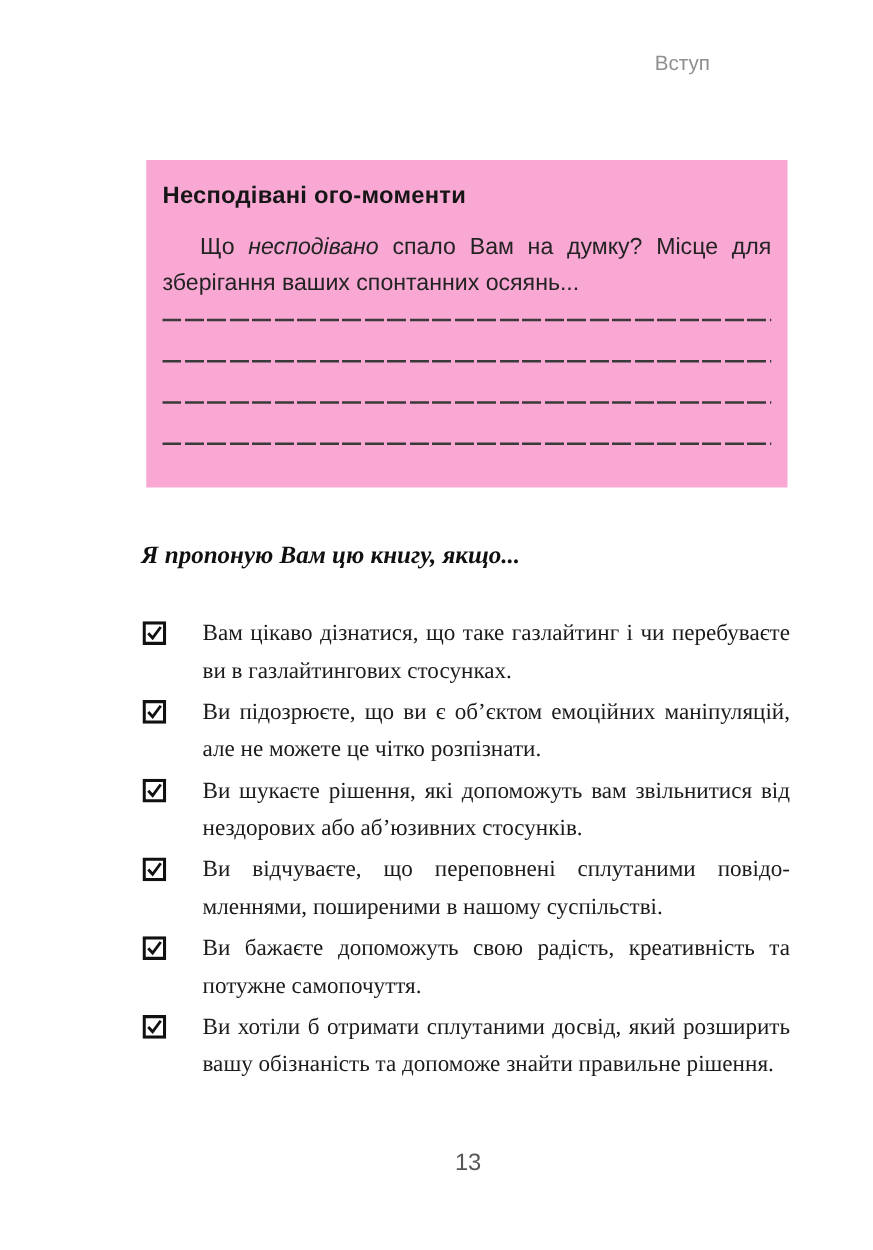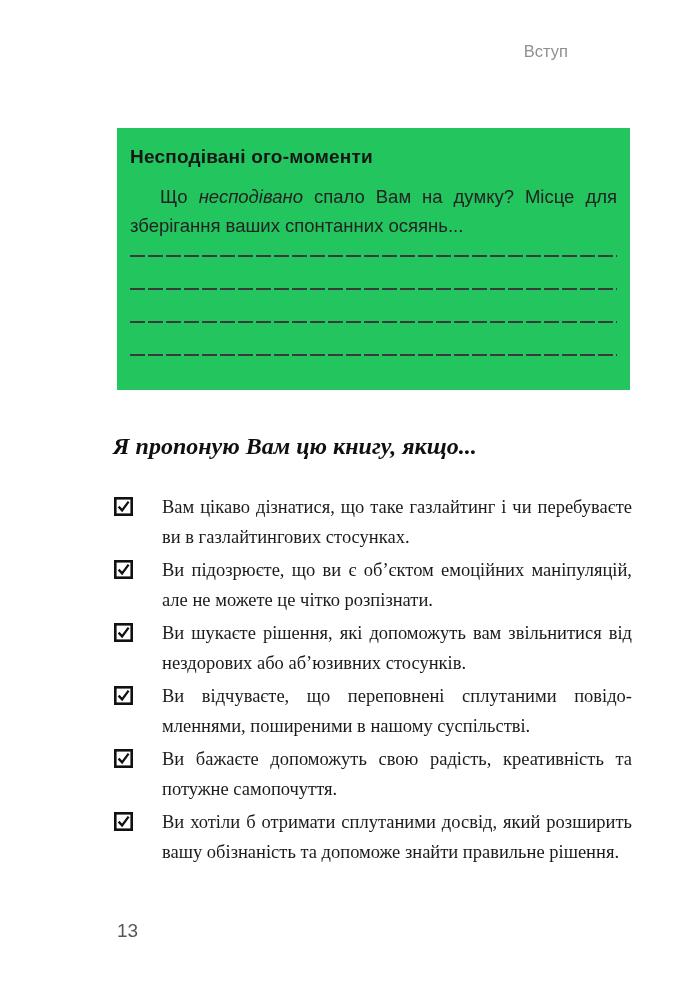--- a/index.html
+++ b/index.html
@@ -12,21 +12,21 @@
     padding-left:34px;
   }
   .running-header{
     position:absolute;top:42px;right:66px;
     font-family:"Liberation Sans", sans-serif;
     font-size:16.5px;color:#8f8f8f;
   }
   .note-box{
     position:absolute;left:117px;top:128px;
     width:513px;height:262px;
-    background:#22c55e;
+    background:#f9a8d4;
     box-sizing:border-box;
     padding:18px 13px 0 13px;
   }
   .note-title{
     font-family:"Liberation Sans", sans-serif;
     font-weight:700;font-size:19px;color:#161616;
     letter-spacing:0.2px;
   }
   .note-para{
     margin:14px 0 0 0;
@@ -39,41 +39,42 @@
   .writing-line{
     height:2px;margin-bottom:31px;
     background:repeating-linear-gradient(90deg,
       #3a3a3a 0, #3a3a3a 15px,
       rgba(0,0,0,0) 15px, rgba(0,0,0,0) 18px);
   }
   .section-heading{
     position:absolute;left:113px;top:433px;
     font-family:"Liberation Serif", serif;
     font-style:italic;font-weight:700;
-    font-size:24px;color:#101010;
+    font-size:20px;color:#101010;
   }
   .checklist{
     position:absolute;left:114px;top:492px;width:518px;
   }
   .check-item{
     display:flex;align-items:flex-start;
     margin-bottom:3px;
   }
   .checkbox{
     flex:0 0 19px;width:19px;height:19px;margin-top:5px;
   }
   .checkbox svg{display:block;width:19px;height:19px;}
   .check-item-text{
     flex:1;margin-left:29px;
     font-family:"Liberation Serif", serif;
     font-size:18.5px;line-height:30px;color:#1b1b1b;
     text-align:justify;
   }
   .page-number{
     position:absolute;left:117px;top:920px;width:515px;
+    text-align:center;
     font-family:"Liberation Sans", sans-serif;
     font-size:19px;color:#575757;
   }
 </style>
 </head>
 <body>
 
 <div class="page">
 
   <div class="running-header">Вступ</div>

